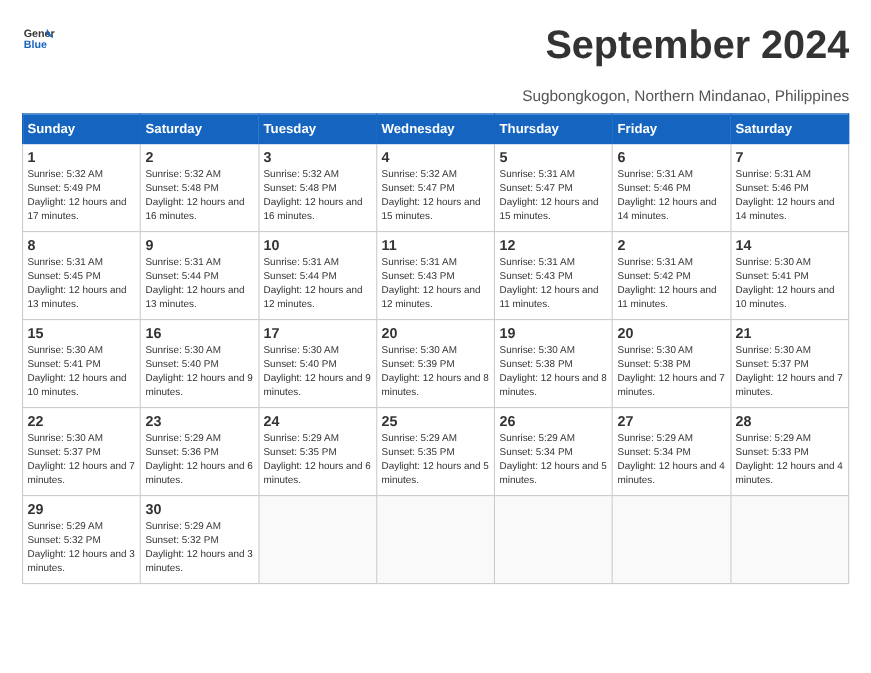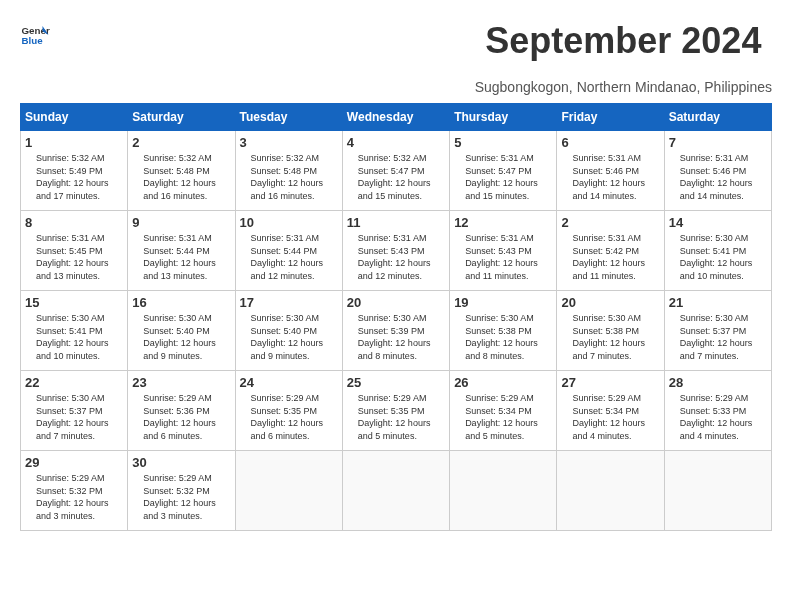--- a/index.html
+++ b/index.html
@@ -19,21 +19,21 @@
     .logo {
       display: flex;
       align-items: center;
       gap: 4px;
     }
     .logo-icon {
       width: 30px;
       height: 30px;
     }
     .title-area {
-      text-align: center;
+      text-align: right;
     }
     .month-title {
       font-size: 36px;
       font-weight: bold;
       color: #333;
     }
     .subtitle {
       font-size: 14px;
       color: #555;
       margin-top: 17px;
@@ -64,21 +64,20 @@
       font-size: 13px;
       font-weight: bold;
       color: #333;
       display: block;
       margin-bottom: 2px;
     }
     .day-info {
       font-size: 9px;
       color: #333;
       line-height: 1.4;
-      margin-left: 11px;
     }
     .empty-cell {
       background: #f9f9f9;
     }
     .week-row td {
       height: 80px;
     }
   </style>
 </head>
 <body>

